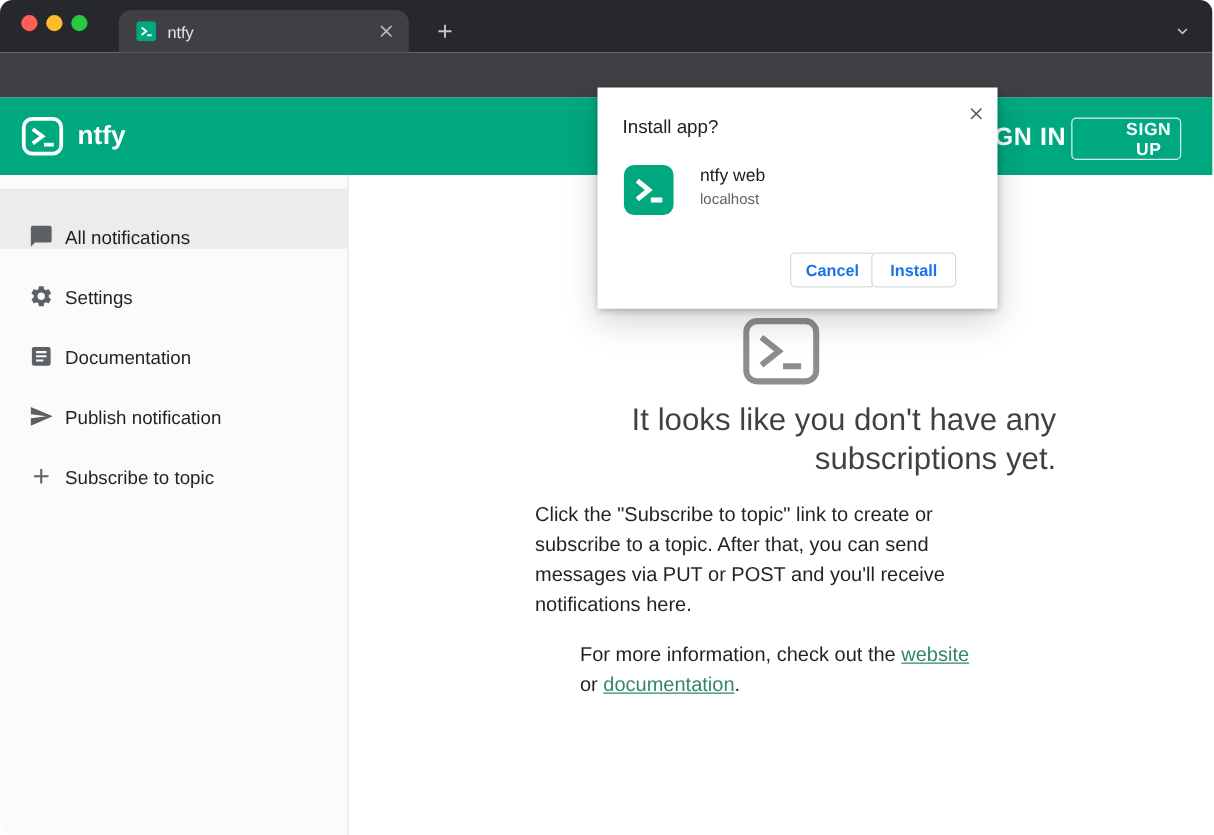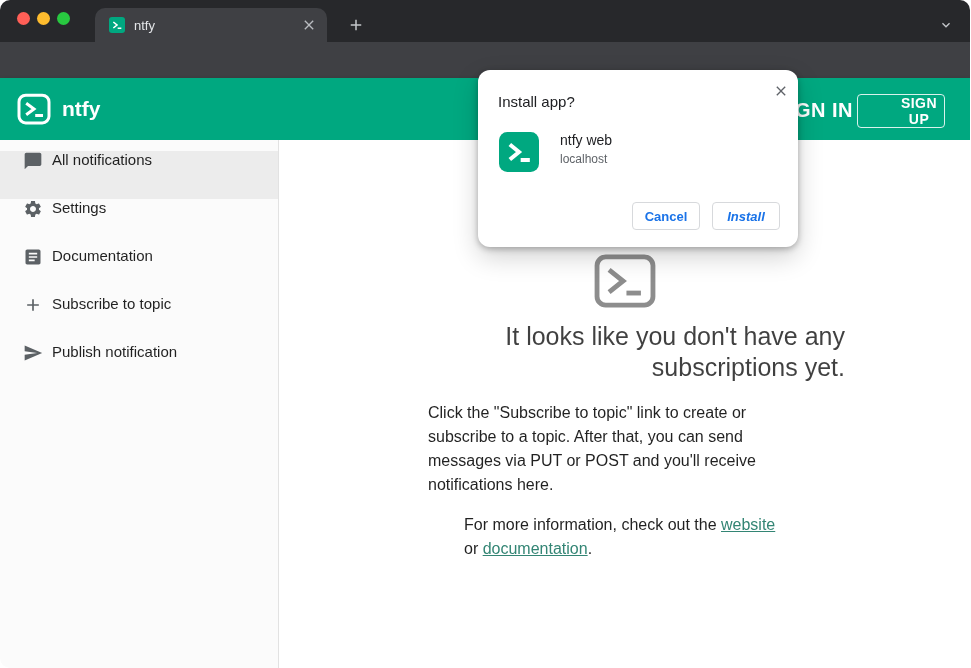--- a/index.html
+++ b/index.html
@@ -41,44 +41,44 @@
 
   
   .appbar { position:absolute; left:0; top:78px; width:100%; height:62px; background:#00a880; box-shadow:0 2px 5px rgba(0,0,0,0.22); }
   .brand-logo { position:absolute; left:16px; top:13px; width:36px; height:36px; color:#ffffff; }
   .brand { position:absolute; left:62px; top:19px; font-size:21px; line-height:24px; font-weight:700; color:#ffffff; }
   .signin { position:absolute; right:117px; top:21px; font-size:20px; font-weight:700; letter-spacing:0.5px; color:#ffffff; background:none; border:none; cursor:pointer; font-family:inherit; }
   .signup { position:absolute; right:25px; top:16px; width:88px; height:34px; font-size:14px; font-weight:700; letter-spacing:0.5px; color:#ffffff; background:transparent; border:1px solid rgba(255,255,255,0.85); border-radius:4px; cursor:pointer; font-family:inherit;padding-left:36px; }
 
   
   .sidebar { position:absolute; left:0; top:140px; width:279px; height:528px; background:#fbfbfb; border-right:1px solid #e2e2e2; padding-top:11px; }
-  .side-item { height:48px; display:flex; align-items:flex-start; padding-left:23px; gap:9px; cursor:pointer; }
+  .side-item { height:48px; display:flex; align-items:flex-end; padding-left:23px; gap:9px; cursor:pointer; }
   .side-item.selected { background:#ececec; }
   .side-icon { width:20px; height:20px; color:#5c6165; flex:0 0 20px; }
   .side-label { font-size:15px; color:rgba(0,0,0,0.87); }
 
   
   .main { position:absolute; left:279px; top:140px; width:692px; height:528px; background:#ffffff; }
   .empty-logo { display:block; margin:114px auto 0; width:62px; height:54px; color:#8d8d8d; }
   .empty-heading { width:440px; margin:13px auto 0; text-align:right; font-size:25px; line-height:31px; font-weight:400; color:rgba(0,0,0,0.75); }
   .empty-copy { width:352px; margin:18px 0 0 149px; font-size:16px; line-height:24px; color:rgba(0,0,0,0.87); }
   .empty-copy p + p { margin-top:16px;margin-left:36px; }
   .link { color:#338574; text-decoration:underline; cursor:pointer; }
 
   
-  .dialog { position:absolute; left:478px; top:70px; width:320px; height:177px; background:#ffffff; border-radius:12px; box-shadow:0 2px 6px rgba(0,0,0,0.28), 0 10px 26px rgba(0,0,0,0.18); z-index:100; }
+  .dialog { position:absolute; left:478px; top:70px; width:320px; height:177px; background:#ffffff; border-radius:0; box-shadow:0 2px 6px rgba(0,0,0,0.28), 0 10px 26px rgba(0,0,0,0.18); z-index:100; }
   .dlg-title { position:absolute; left:20px; top:23px; font-size:15px; color:#202124; }
   .dlg-close { position:absolute; right:9px; top:13px; width:16px; height:16px; color:#5f6368; cursor:pointer; }
   .dlg-appicon { position:absolute; left:21px; top:62px; width:40px; height:40px; }
   .dlg-appicon svg, .dlg-close svg, .brand-logo svg, .empty-logo svg, .side-icon svg { display:block; width:100%; height:100%; }
   .dlg-appname { position:absolute; left:82px; top:62px; font-size:14px; color:#202124; }
   .dlg-origin { position:absolute; left:82px; top:82px; font-size:12px; color:#5f6368; }
   .dlg-btn { position:absolute; top:132px; width:68px; height:28px; background:#ffffff; border:1px solid #d7d9dc; border-radius:4px; font-size:13px; font-weight:700; color:#1a73e8; cursor:pointer; font-family:inherit; }
   .dlg-cancel { left:154px; }
-  .dlg-install { left:234px;font-style:italic; }
+  .dlg-install { left:219px; }
 </style>
 </head>
 <body>
 
 <div class="stage">
 
   <div class="titlebar">
     <span class="traffic t-close"></span>
     <span class="traffic t-min"></span>
     <span class="traffic t-max"></span>
@@ -218,32 +218,32 @@
       <span class="side-icon">
         <svg viewBox="0 0 24 24">
             <path fill="currentColor" d="M19 3H5c-1.1 0-2 .9-2 2v14c0 1.1.9 2 2 2h14c1.1 0 2-.9 2-2V5c0-1.1-.9-2-2-2zm-5 14H7v-2h7v2zm3-4H7v-2h10v2zm0-4H7V7h10v2z"></path>
           </svg>
       </span>
       <span class="side-label">Documentation</span>
     </div>
     <div class="side-item">
       <span class="side-icon">
         <svg viewBox="0 0 24 24">
+            <path fill="currentColor" d="M2.01 21 23 12 2.01 3 2 10l15 2-15 2z"></path>
+          </svg>
+      </span>
+      <span class="side-label">Publish notification</span>
+    </div>
+    <div class="side-item">
+      <span class="side-icon">
+        <svg viewBox="0 0 24 24">
             <path fill="currentColor" d="M19 13h-6v6h-2v-6H5v-2h6V5h2v6h6v2z"></path>
           </svg>
       </span>
       <span class="side-label">Subscribe to topic</span>
-    </div>
-    <div class="side-item">
-      <span class="side-icon">
-        <svg viewBox="0 0 24 24">
-            <path fill="currentColor" d="M2.01 21 23 12 2.01 3 2 10l15 2-15 2z"></path>
-          </svg>
-      </span>
-      <span class="side-label">Publish notification</span>
     </div>
   </aside>
 
   <main class="main">
     <span class="empty-logo">
       <svg viewBox="0 0 64 56" fill="none" stroke="currentColor" stroke-width="5" stroke-linejoin="miter">
           <rect x="3" y="3" width="58" height="50" rx="9"></rect>
           <path d="M15.5 16.5 L30 28 L15.5 39.5"></path>
           <path d="M33.5 40.5 H48.5"></path>
         </svg>

